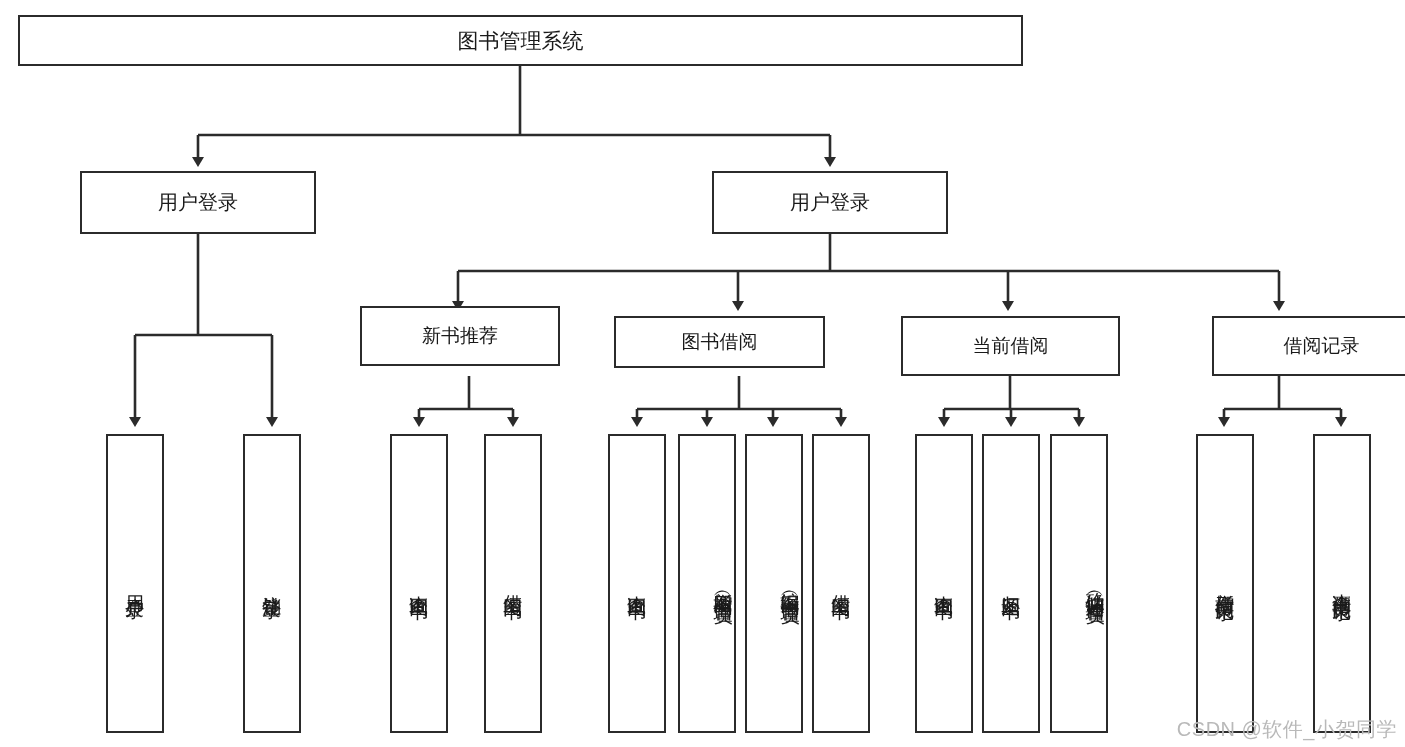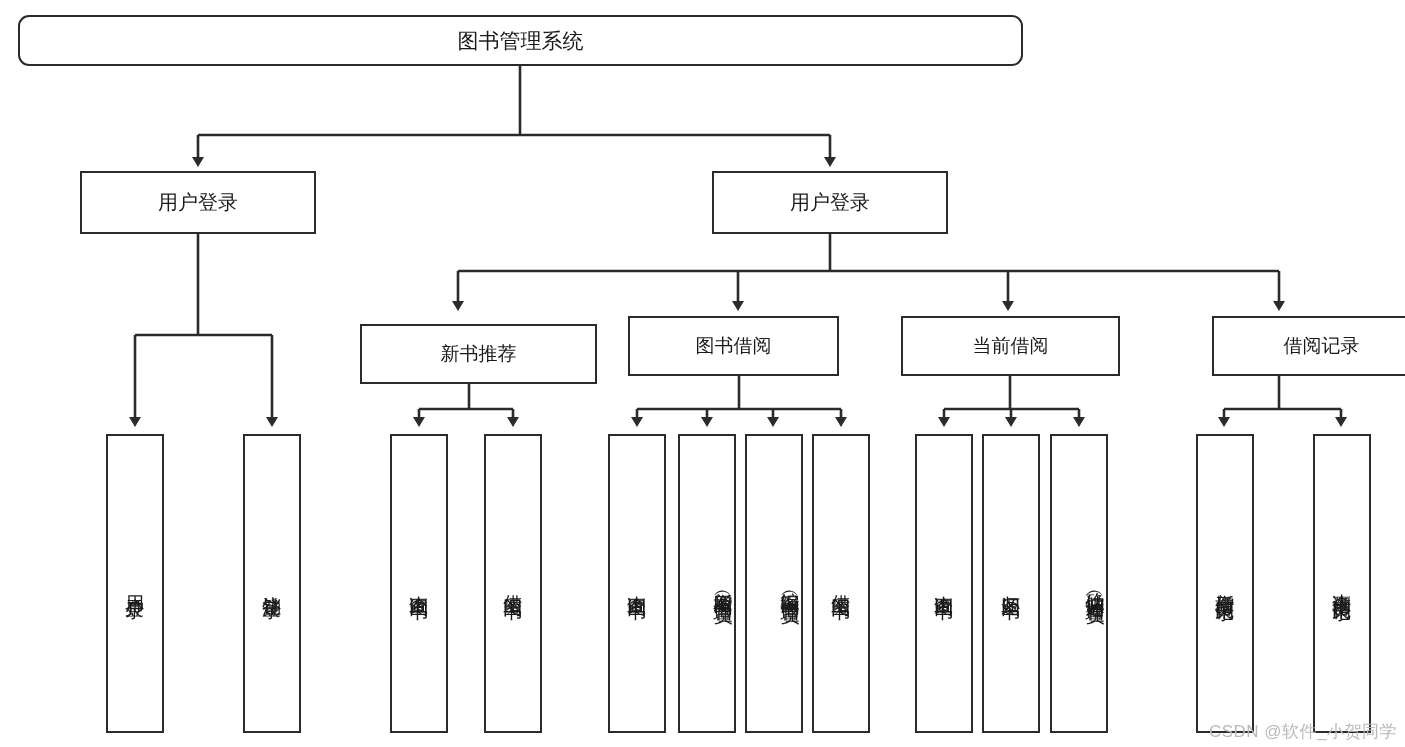--- a/index.html
+++ b/index.html
@@ -60,21 +60,21 @@
     left: 0;
     top: 0;
     width: 1405px;
     height: 747px;
     pointer-events: none;
   }
   .watermark {
     position: absolute;
     right: 8px;
     bottom: 4px;
-    font-size: 17px;
+    font-size: 20px;
     color: #b9b9b9;
     white-space: nowrap;
     letter-spacing: 0.5px;
   }
 </style>
 </head>
 <body>
 
 <div id="canvas">
 
@@ -122,35 +122,35 @@
       <path d="M1011,409 L1011,418" marker-end="url(#arrow)"></path>
       <path d="M1079,409 L1079,418" marker-end="url(#arrow)"></path>
 
       <path d="M1279,376 L1279,409"></path>
       <path d="M1224,409 L1341,409"></path>
       <path d="M1224,409 L1224,418" marker-end="url(#arrow)"></path>
       <path d="M1341,409 L1341,418" marker-end="url(#arrow)"></path>
     </g>
   </svg>
 
-  <div class="node node-root" style="left:18px; top:15px; width:1005px; height:51px;border-radius:11px;">
+  <div class="node node-root" style="left:18px; top:15px; width:1005px; height:51px;">
     <span>图书管理系统</span>
   </div>
 
   <div class="node node-l1" style="left:80px; top:171px; width:236px; height:63px;">
     <span>用户登录</span>
   </div>
   <div class="node node-l1" style="left:712px; top:171px; width:236px; height:63px;">
     <span>用户登录</span>
   </div>
 
-  <div class="node node-l2" style="left:360px; top:324px; width:237px; height:60px;text-align:right;">
+  <div class="node node-l2" style="left:360px; top:306px; width:200px; height:60px;text-align:right;">
     <span>新书推荐</span>
   </div>
-  <div class="node node-l2" style="left:628px; top:316px; width:211px; height:60px;">
+  <div class="node node-l2" style="left:614px; top:316px; width:211px; height:52px;">
     <span>图书借阅</span>
   </div>
   <div class="node node-l2" style="left:901px; top:316px; width:219px; height:60px;text-align:right;">
     <span>当前借阅</span>
   </div>
   <div class="node node-l2" style="left:1212px; top:316px; width:219px; height:60px;">
     <span>借阅记录</span>
   </div>
 
   <div class="node node-leaf leaf-mid" style="left:106px; top:434px; width:58px; height:299px;">

